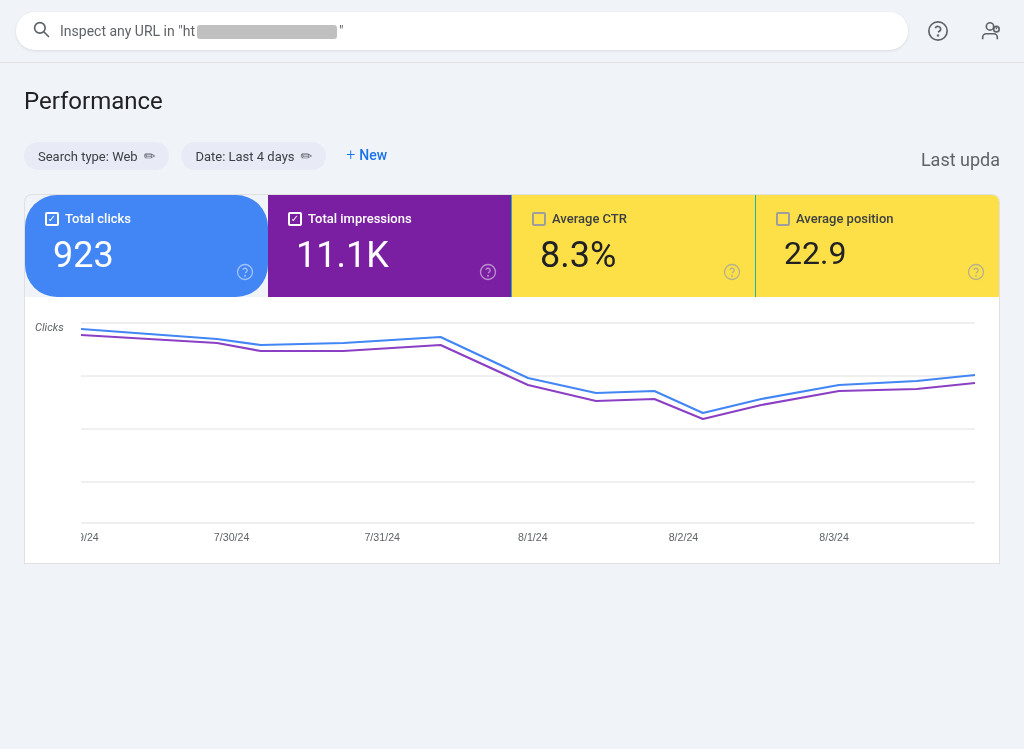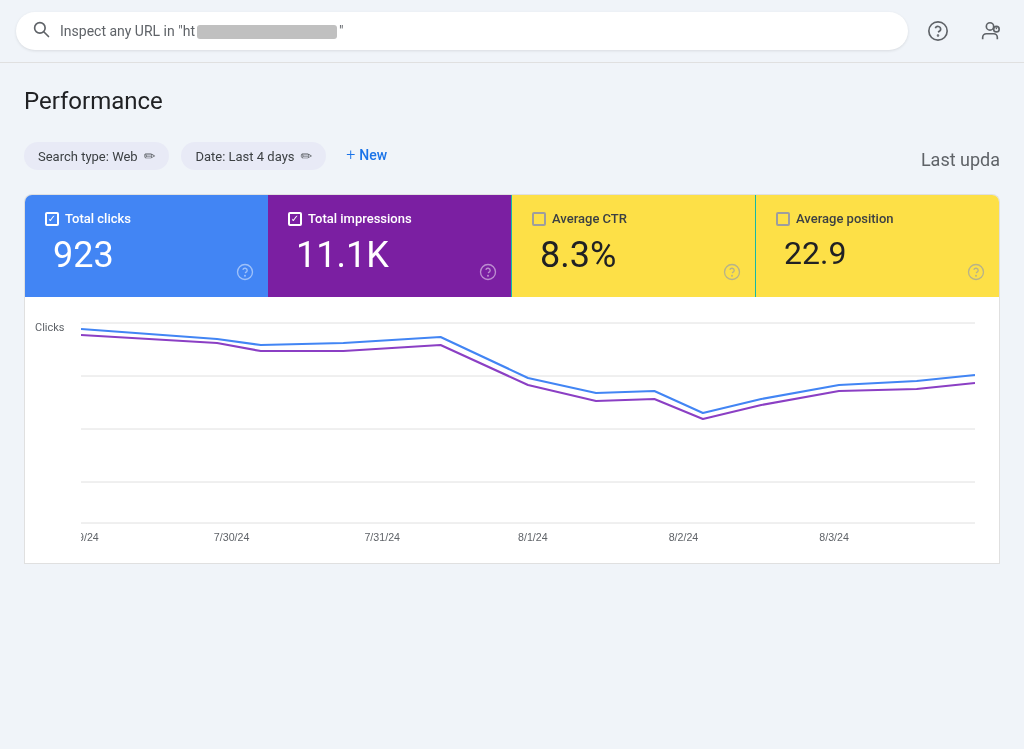--- a/index.html
+++ b/index.html
@@ -132,20 +132,21 @@
     }
     .metric-card {
       flex: 1;
       padding: 16px 20px;
       position: relative;
       min-width: 0;
     }
     .metric-card.active-blue {
       background: #4285f4;
       color: white;
+      border-radius: 32px;
     }
     .metric-card.active-purple {
       background: #7b1fa2;
       color: white;
     }
     .metric-card.inactive {
       background: #fde047;
       color: #3c4043;
       border-left: 1px solid #14b8a6;
     }
@@ -202,20 +203,21 @@
       border-top: none;
       padding: 16px 24px 16px 56px;
       position: relative;
     }
     .chart-y-label {
       position: absolute;
       left: 10px;
       top: 24px;
       font-size: 11px;
       color: #5f6368;
+      font-style: italic;
     }
     .chart-svg {
       width: 100%;
       height: 230px;
     }
     .axis-text {
       font-size: 11px;
       fill: #5f6368;
       font-family: Arial, sans-serif;
     }

